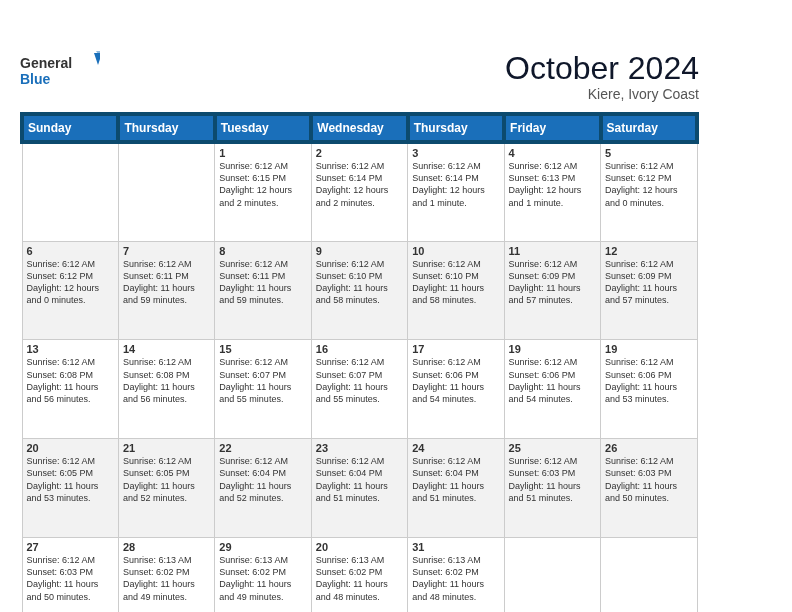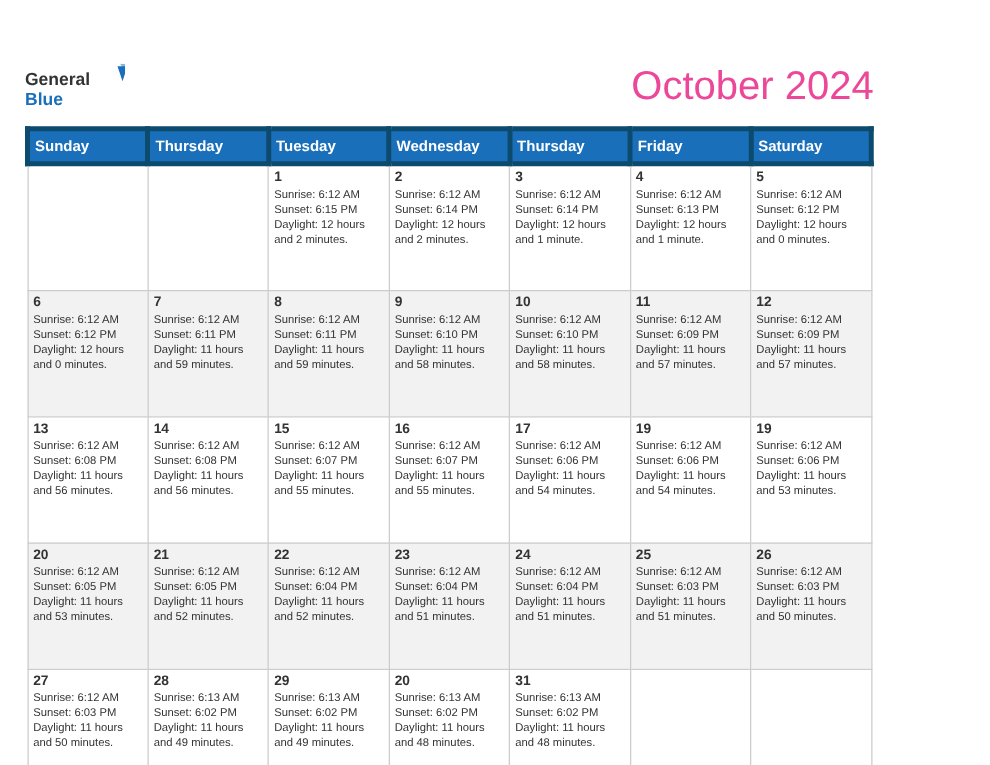--- a/index.html
+++ b/index.html
@@ -28,21 +28,21 @@
       display: flex;
       align-items: center;
       gap: 4px;
     }
     .title-block {
       text-align: right;
     }
     .month-title {
       font-size: 32px;
       font-weight: normal;
-      color: #ec4899;
+      color: #0f172a;
       line-height: 1.1;
     }
     .subtitle {
       font-size: 14px;
       color: #555;
     }
     .calendar {
       flex: 1;
       border-collapse: collapse;
       width: 100%;
@@ -92,20 +92,21 @@
     <div class="logo">
     <svg width="80" height="40" viewBox="0 0 80 40">
       <text x="0" y="17" font-size="14" font-weight="bold" fill="#333" font-family="Arial">General</text>
       <text x="0" y="33" font-size="14" font-weight="bold" fill="#1a6fba" font-family="Arial">Blue</text>
       <polygon points="74,2 82,2 78,14" fill="#1a6fba"></polygon>
       <polygon points="76,0 84,0 84,12" fill="#1a6fba" opacity="0.5"></polygon>
     </svg>
   </div>
     <div class="title-block">
       <div class="month-title">October 2024</div>
+      <div class="subtitle">Kiere, Ivory Coast</div>
     </div>
   </div>
 
   <table class="calendar">
     <thead>
       <tr>
         <th>Sunday</th>
         <th>Thursday</th>
         <th>Tuesday</th>
         <th>Wednesday</th>

